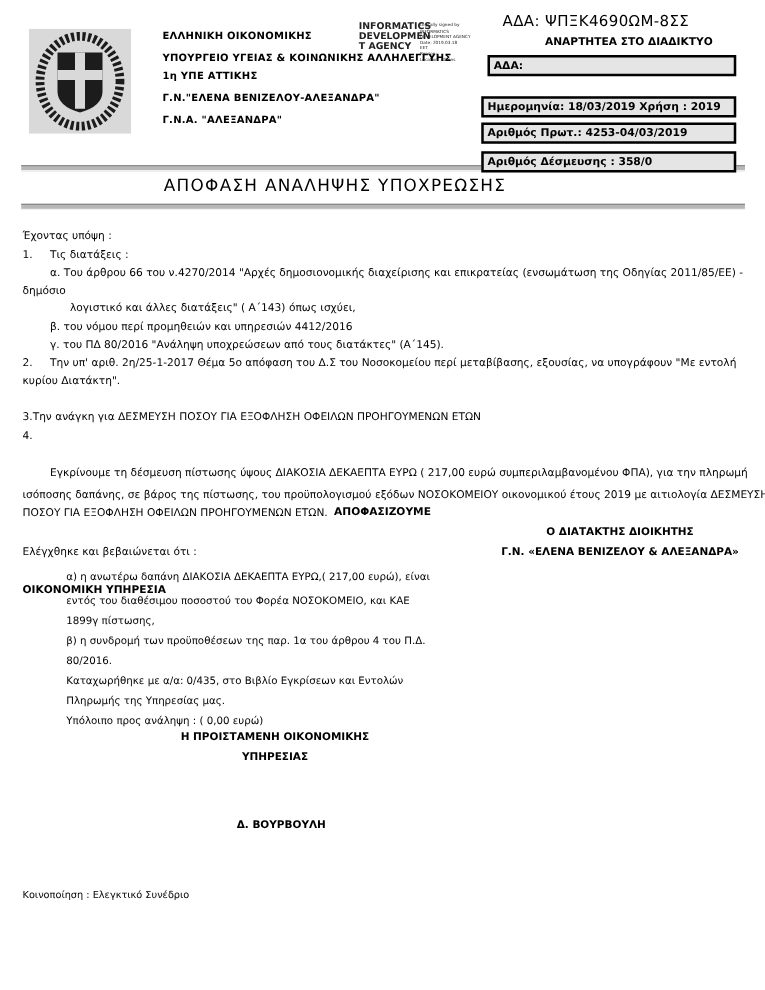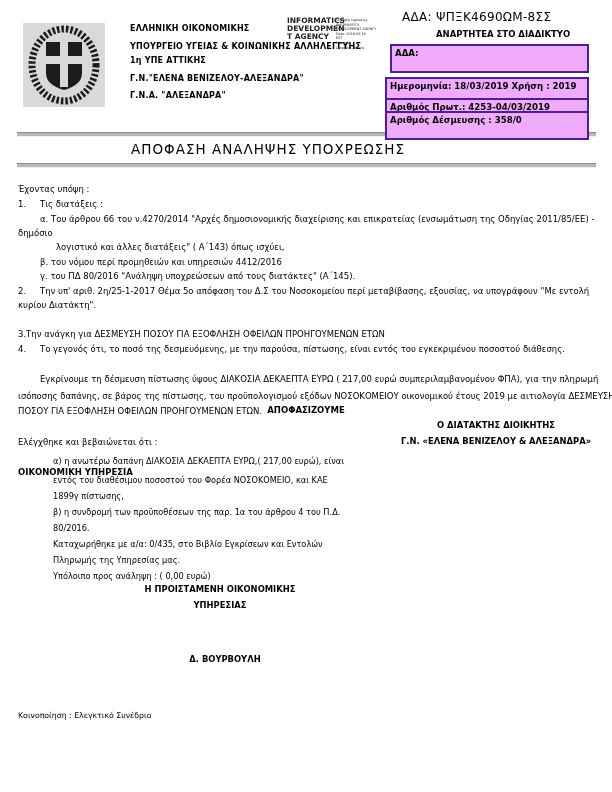--- a/index.html
+++ b/index.html
@@ -11,26 +11,26 @@
   .hl{position:absolute;left:130px;font-size:8px;font-weight:bold;white-space:nowrap;letter-spacing:.2px;}
   
   .emblem{position:absolute;left:23px;top:23px;width:82px;height:84px;}
   
   .ada-top{position:absolute;left:402px;top:10px;font-size:12px;white-space:nowrap;letter-spacing:.3px;}
   .posted{position:absolute;left:423px;top:29px;font-size:8.5px;font-weight:bold;white-space:nowrap;margin-left:13px;}
   
   .stamp-big{position:absolute;left:287px;top:17px;font-size:7.5px;font-weight:bold;line-height:8px;color:#222;white-space:nowrap;}
   .stamp-tiny{position:absolute;left:336px;top:18px;font-size:3.4px;line-height:4.6px;color:#222;white-space:nowrap;}
   
-  .ibox{position:absolute;border:2px solid #4c1d95;background:#f0abfc;font-size:8.6px;font-weight:bold;
-        white-space:nowrap;padding:2px 0 12px 3px;z-index:3;}
+  .ibox{position:absolute;border:2px solid #000000;background:#e5e5e5;font-size:8.6px;font-weight:bold;
+        white-space:nowrap;padding:2px 0 0 3px;z-index:3;}
   .ada-box{left:390px;top:44px;width:192px;height:11px;}
   .date-box{left:385px;top:77px;width:197px;height:11px;}
   .prot-box{left:385px;top:98px;width:197px;height:11px;}
-  .comm-box{left:385px;top:111px;width:197px;height:11px;}
+  .comm-box{left:385px;top:121px;width:197px;height:11px;}
   
   .bar{position:absolute;left:17px;width:579px;height:3px;background:#b8b8b8;
        border-top:1px solid #8a8a8a;border-bottom:1px solid #efefef;z-index:1;}
   .bar-top{top:132px;}
   .bar-bottom{top:163px;}
   .doc-title{position:absolute;left:0;top:141px;width:536px;text-align:center;
              font-size:13.5px;letter-spacing:1px;white-space:nowrap;}
   
   .bl{position:absolute;font-size:8.5px;white-space:nowrap;}
   .bl.b{font-weight:bold;margin-top:46px;}
@@ -91,21 +91,20 @@
   <div class="bl" style="top:214px;left:40px">α. Του άρθρου 66 του ν.4270/2014 "Αρχές δημοσιονομικής διαχείρισης και επικρατείας (ενσωμάτωση της Οδηγίας 2011/85/ΕΕ) -</div>
   <div class="bl" style="top:228px;left:18px">δημόσιο</div>
   <div class="bl" style="top:242px;left:56px">λογιστικό και άλλες διατάξεις" ( Α΄143) όπως ισχύει,</div>
   <div class="bl" style="top:257px;left:40px">β. του νόμου περί προμηθειών και υπηρεσιών 4412/2016</div>
   <div class="bl" style="top:271px;left:40px">γ. του ΠΔ 80/2016 "Ανάληψη υποχρεώσεων από τους διατάκτες" (Α΄145).</div>
   <div class="bl" style="top:286px;left:18px">2.</div>
   <div class="bl" style="top:286px;left:40px">Την υπ' αριθ. 2η/25-1-2017  Θέμα 5ο απόφαση του Δ.Σ του Νοσοκομείου περί μεταβίβασης, εξουσίας, να υπογράφουν "Με εντολή</div>
   <div class="bl" style="top:300px;left:18px">κυρίου Διατάκτη".</div>
   <div class="bl" style="top:329px;left:18px">3.Την ανάγκη για ΔΕΣΜΕΥΣΗ ΠΟΣΟΥ ΓΙΑ ΕΞΟΦΛΗΣΗ ΟΦΕΙΛΩΝ ΠΡΟΗΓΟΥΜΕΝΩΝ ΕΤΩΝ</div>
   <div class="bl" style="top:344px;left:18px">4.</div>
-  <div class="bl" style="top:344px;left:40px">Το γεγονός ότι, το ποσό της δεσμευόμενης, με την παρούσα, πίστωσης, είναι εντός του εγκεκριμένου ποσοστού διάθεσης.</div>
   <div class="bl center b" style="top:359px">ΑΠΟΦΑΣΙΖΟΥΜΕ</div>
   <div class="bl" style="top:374px;left:40px">Εγκρίνουμε τη δέσμευση πίστωσης ύψους ΔΙΑΚΟΣΙΑ ΔΕΚΑΕΠΤΑ ΕΥΡΩ ( 217,00 ευρώ συμπεριλαμβανομένου ΦΠΑ), για την πληρωμή</div>
   <div class="bl" style="top:391px;left:18px">ισόποσης δαπάνης, σε βάρος της πίστωσης, του προϋπολογισμού εξόδων ΝΟΣΟΚΟΜΕΙΟΥ οικονομικού έτους 2019 με αιτιολογία ΔΕΣΜΕΥΣΗ</div>
   <div class="bl" style="top:406px;left:18px">ΠΟΣΟΥ ΓΙΑ ΕΞΟΦΛΗΣΗ ΟΦΕΙΛΩΝ ΠΡΟΗΓΟΥΜΕΝΩΝ ΕΤΩΝ.</div>
 
   <div class="bl b" style="top:421px;left:18px">ΟΙΚΟΝΟΜΙΚΗ ΥΠΗΡΕΣΙΑ</div>
   <div class="bl" style="top:437px;left:18px">Ελέγχθηκε και βεβαιώνεται ότι :</div>
   <div class="bl nar" style="top:456px;left:18px">α) η ανωτέρω δαπάνη ΔΙΑΚΟΣΙΑ ΔΕΚΑΕΠΤΑ ΕΥΡΩ,( 217,00 ευρώ), είναι</div>
   <div class="bl nar" style="top:475px;left:18px">εντός του διαθέσιμου ποσοστού  του Φορέα ΝΟΣΟΚΟΜΕΙΟ, και ΚΑΕ</div>
   <div class="bl nar" style="top:491px;left:18px">1899γ πίστωσης,</div>

